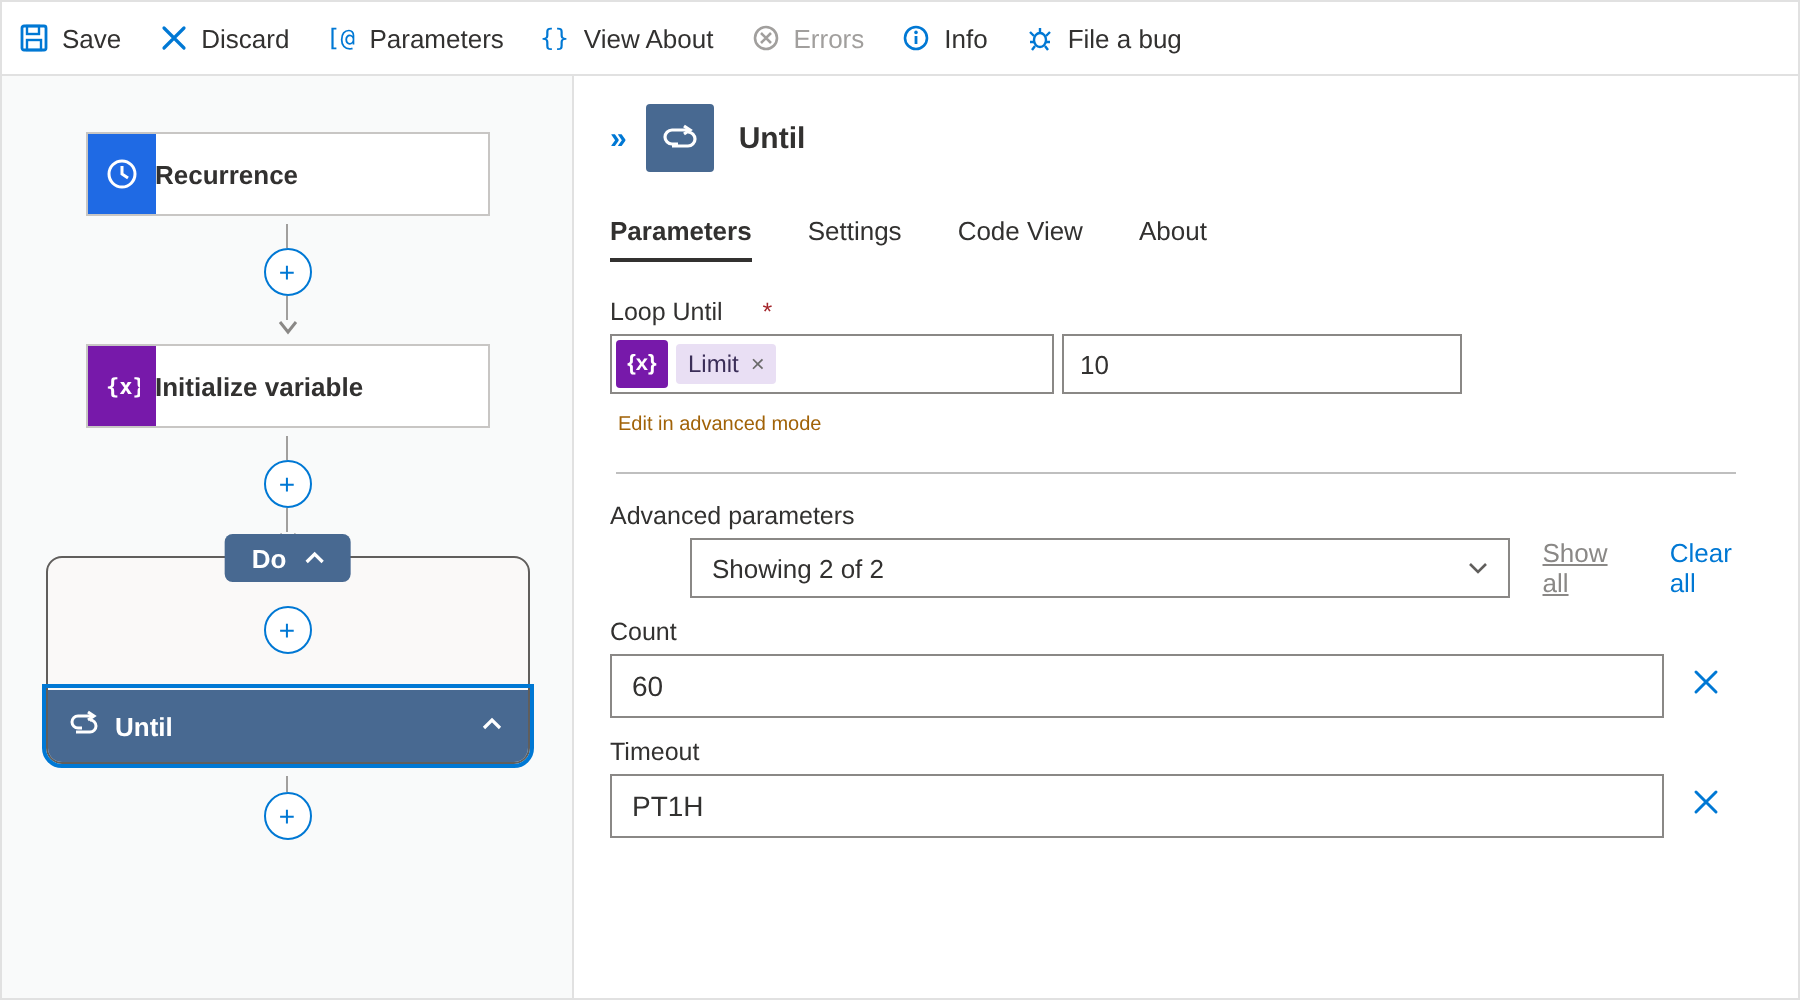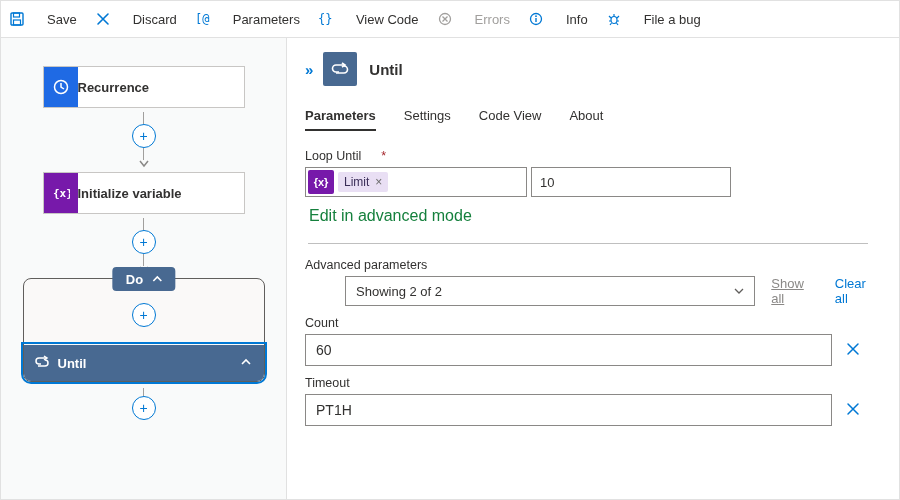--- a/index.html
+++ b/index.html
@@ -25,21 +25,21 @@
     height: 36px;
     border-bottom: 1px solid #e1e1e1;
     display: flex;
     align-items: center;
     padding-left: 8px;
     gap: 18px;
   }
   .tb-item {
     display: flex;
     align-items: center;
-    gap: 22px;
+    gap: 6px;
     color: #323130;
     cursor: pointer;
   }
   .tb-item.disabled { color: #a19f9d; cursor: default; }
   .tb-item .ic { width: 16px; height: 16px; display: inline-flex; align-items:center; justify-content:center; }
   .tb-item .ic svg { display: block; }
   .blue-stroke { stroke: #0078d4; }
   .gray-stroke { stroke: #a19f9d; }
   .main {
     flex: 1;
@@ -254,22 +254,22 @@
   }
   .value-input {
     height: 30px;
     border: 1px solid #8a8886;
     width: 200px;
     padding: 0 8px;
     box-sizing: border-box;
     display:flex; align-items:center;
   }
   .adv-link {
-    color: #15803d;
-    font-size: 16px;
+    color: #a16207;
+    font-size: 10px;
     margin-top: 4px;
     margin-left: 4px;
     cursor: pointer;
     display: inline-block;
   }
   .divider {
     height: 1px;
     background: #bfbfbf;
     margin: 18px 0 14px 3px;
     width: 560px;
@@ -340,21 +340,21 @@
           </svg>
       </span>
       <span>Parameters</span>
     </div>
     <div class="tb-item">
       <span class="ic">
         <svg width="16" height="14" viewBox="0 0 16 14">
             <text x="0" y="11" font-size="12" fill="#0078d4" font-family="Consolas,monospace">{}</text>
           </svg>
       </span>
-      <span>View Code</span>
+      <span>View About</span>
     </div>
     <div class="tb-item disabled">
       <span class="ic">
         <svg width="14" height="14" viewBox="0 0 14 14">
             <circle cx="7" cy="7" r="5.5" class="gray-stroke" stroke-width="1.3" fill="none"></circle>
             <path d="M4.5 4.5 L9.5 9.5 M9.5 4.5 L4.5 9.5" class="gray-stroke" stroke-width="1.3"></path>
           </svg>
       </span>
       <span>Errors</span>
     </div>

